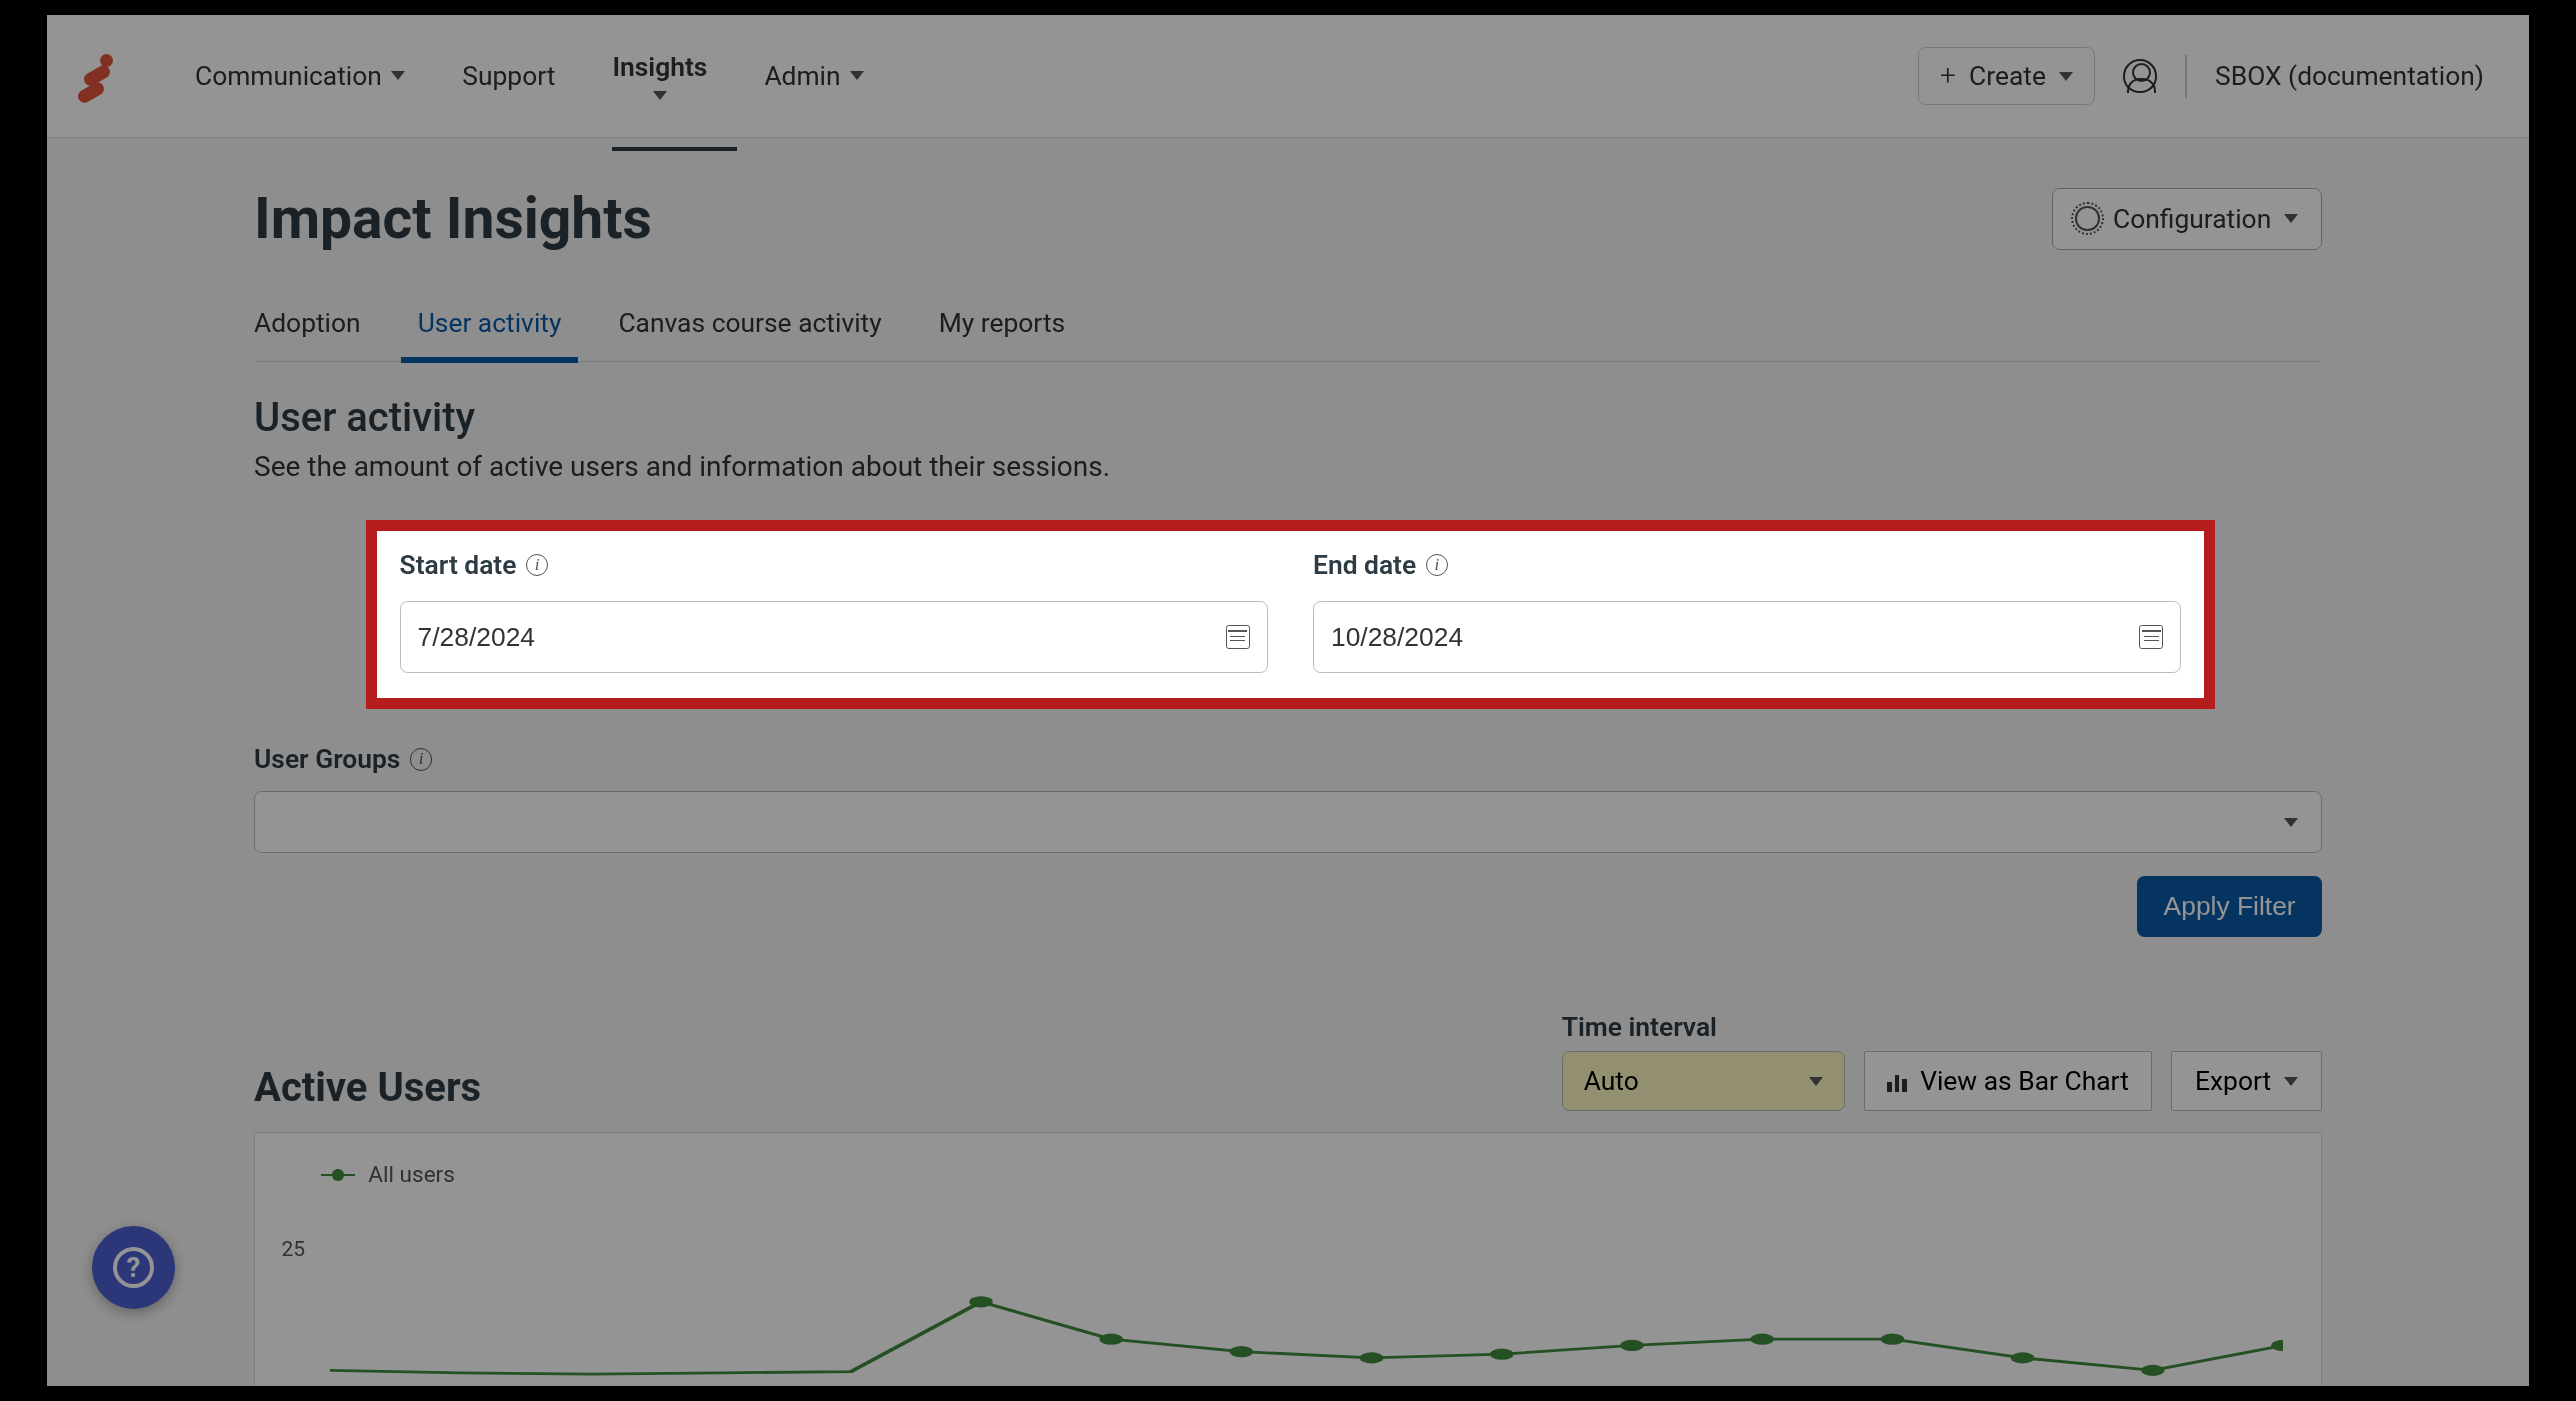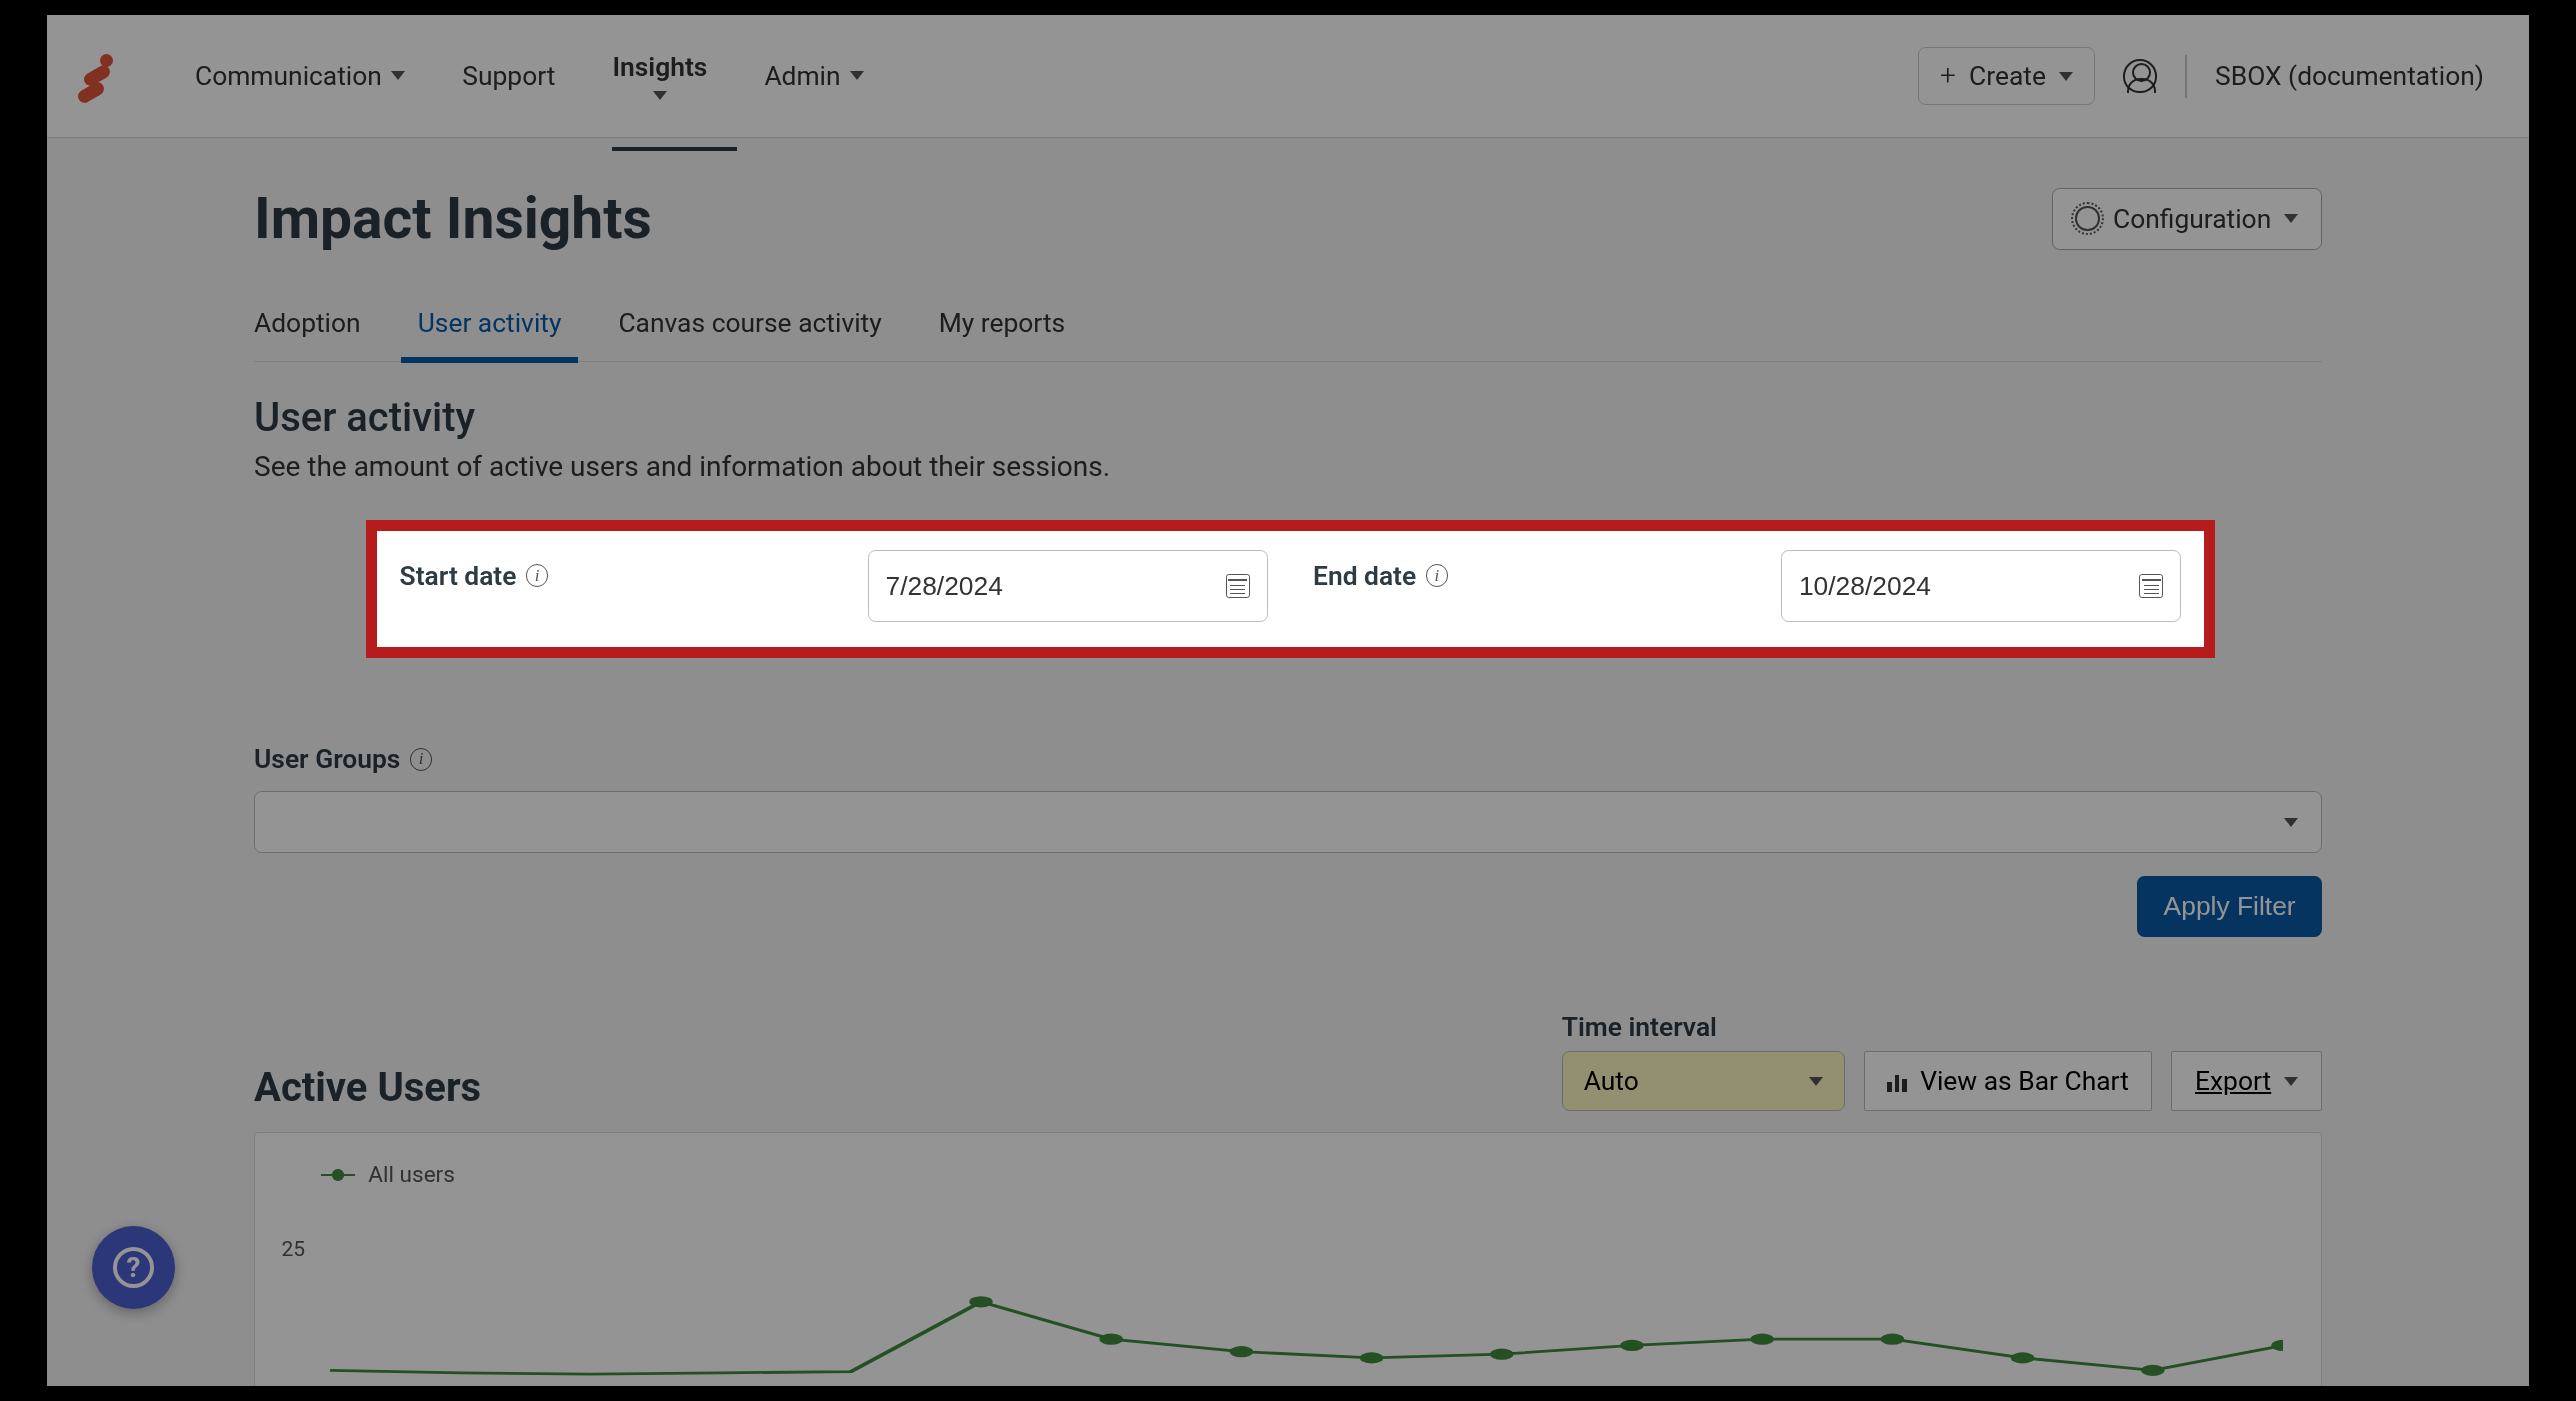--- a/index.html
+++ b/index.html
@@ -73,21 +73,21 @@
   z-index: 60;
   background: #fff;
   border: 11.3px solid #b71c1c;
   left: 302px;
   right: 113px;
   top: 509px;
   padding: 19px 22.6px 24.5px 22.6px;
   display: flex;
   gap: 45px;
 }
-.date-group { flex:1; display:flex; flex-direction:row;justify-content:space-between; }
+.date-group { flex:1; display:flex; flex-direction:column; }
 .field-label { font-size:26.4px; font-weight:600; color:#2d3b45; display:flex; align-items:center; gap:9.4px; margin-bottom:21px; }
 .info-icon { width:22.6px; height:22.6px; border:1.9px solid #555; border-radius:50%; display:flex; align-items:center; justify-content:center; font-style:italic; font-family:Georgia, serif; font-size:17px; color:#555; font-weight:normal; }
 .date-input { display:flex; align-items:center; border:1.9px solid #bbb; border-radius:7.5px; height:72px; padding:0 17px; background:#fff; }
 .date-input input { flex:1; border:none; outline:none; font-size:26.4px; color:#333; background:transparent; }
 .cal-icon { width:24.5px; height:24.5px; border:1.9px solid #555; border-radius:2.8px; position:relative; }
 .cal-icon::before { content:""; position:absolute; left:1.9px; right:1.9px; top:4.7px; height:1.9px; background:#555; }
 .cal-icon::after { content:""; position:absolute; left:3.8px; right:3.8px; top:10.4px; bottom:2.8px; background:repeating-linear-gradient(#555 0 0.9px, transparent 0.9px 3.8px); }
 .below-highlight-spacer { height: 223px; }
 .ug-label { font-size:26.4px; font-weight:600; color:#2d3b45; display:flex; align-items:center; gap:9.4px; margin-bottom:17px; }
 .ug-select { border:1.9px solid #bbb; border-radius:7.5px; height:62px; background:#fff; display:flex; align-items:center; justify-content:flex-end; padding:0 22.6px; cursor:pointer; }
@@ -198,21 +198,21 @@
             </div>
         </div>
         <div class="outline-btn">
             <span class="bar-icon">
               <span></span>
               <span></span>
               <span></span>
             </span>
             <span>View as Bar Chart</span>
           </div>
-        <div class="outline-btn" style="min-width:auto;text-decoration:underline;">
+        <div class="outline-btn" style="min-width:auto;">
             <span>Export</span>
             <span class="chev-down"></span>
           </div>
       </div>
     </div>
 
     <div class="chart-box">
       <div class="legend">
           <span class="line"></span>
           <span>All users</span>

